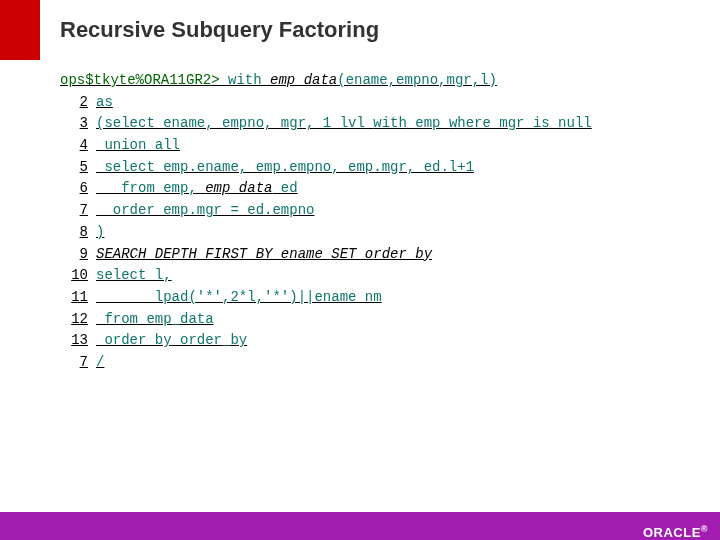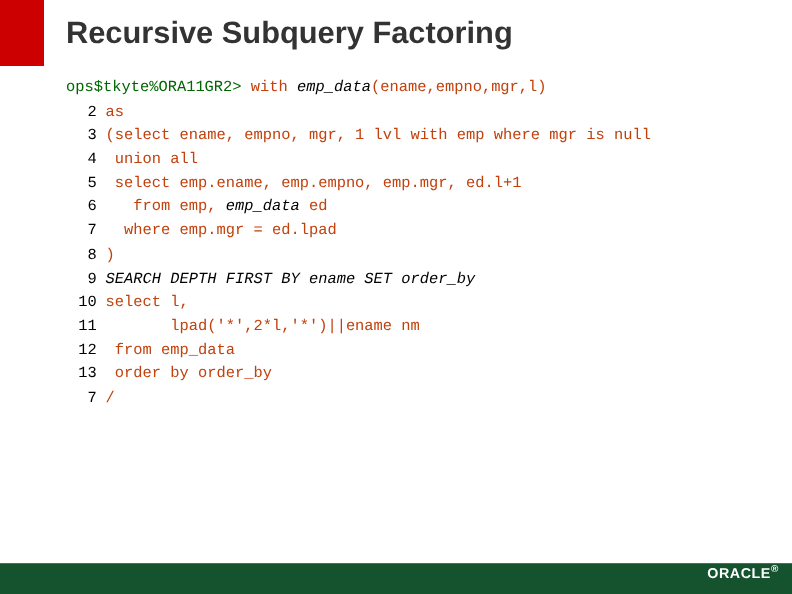--- a/index.html
+++ b/index.html
@@ -27,34 +27,35 @@
     }
 
     .title-area {
       padding: 18px 18px 18px 60px;
       height: 60px;
       display: flex;
       align-items: center;
     }
 
     .title-text {
-      font-size: 28px;
+      font-size: 22px;
       font-weight: bold;
       color: #333333;
     }
 
     .content-area {
       padding: 10px 20px 10px 60px;
     }
 
     .code-block {
       font-family: 'Courier New', Courier, monospace;
       font-size: 14px;
       line-height: 1.55;
       color: #000000;
+      text-decoration: underline;
     }
 
     .code-line {
       display: flex;
       white-space: pre;
     }
 
     .line-num {
       color: #000000;
       min-width: 28px;
@@ -66,32 +67,32 @@
     .kw-red {
       color: #000000;
       font-style: italic;
     }
 
     .kw-green {
       color: #006600;
     }
 
     .kw-black {
-      color: #c2410c;
+      color: #0f766e;
     }
 
     .bottom-bar {
       position: absolute;
       bottom: 0;
       left: 0;
       width: 100%;
       height: 28px;
-      background: #14532d;
+      background: #a21caf;
       display: flex;
-      align-items: flex-start;
+      align-items: flex-end;
       justify-content: flex-end;
       padding-right: 12px;
     }
 
     .oracle-logo {
       color: #ffffff;
       font-size: 13px;
       font-weight: bold;
       font-family: Arial, sans-serif;
       letter-spacing: 0.5px;
@@ -138,21 +139,21 @@
       <span class="kw-black"> select emp.ename, emp.empno, emp.mgr, ed.l+1</span>
     </div>
 
     <div class="code-line">
       <span class="line-num">6</span>
       <span class="kw-black">   from emp, </span><span class="kw-red">emp_data</span><span class="kw-black"> ed</span>
     </div>
 
     <div class="code-line">
       <span class="line-num">7</span>
-      <span class="kw-black">  where emp.mgr = ed.lpad</span>
+      <span class="kw-black">  order emp.mgr = ed.empno</span>
     </div>
 
     <div class="code-line">
       <span class="line-num">8</span>
       <span class="kw-black">)</span>
     </div>
 
     <div class="code-line">
       <span class="line-num">9</span>
       <span class="kw-red">SEARCH DEPTH FIRST BY ename SET order_by</span>

